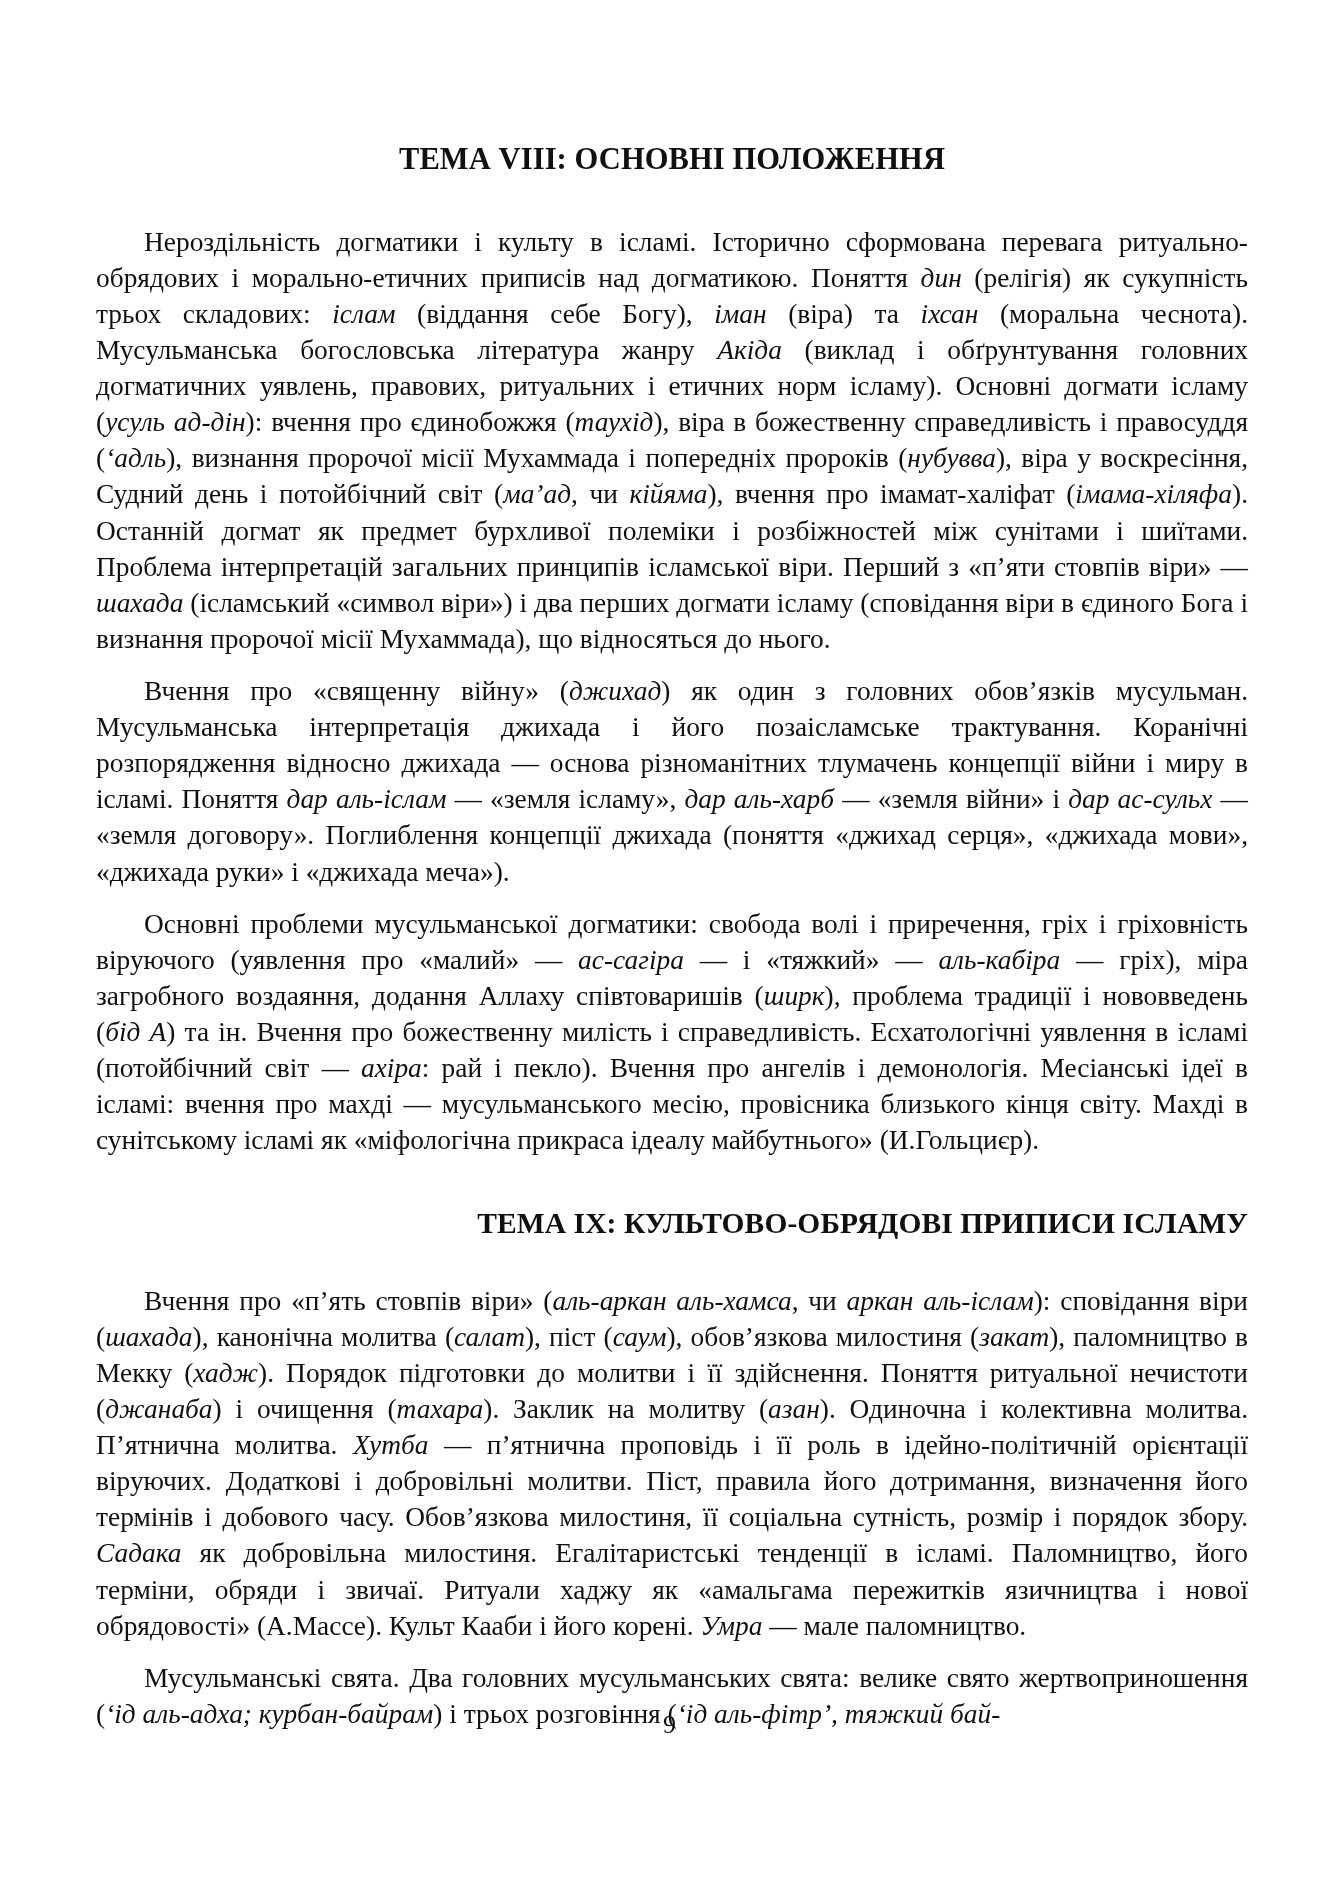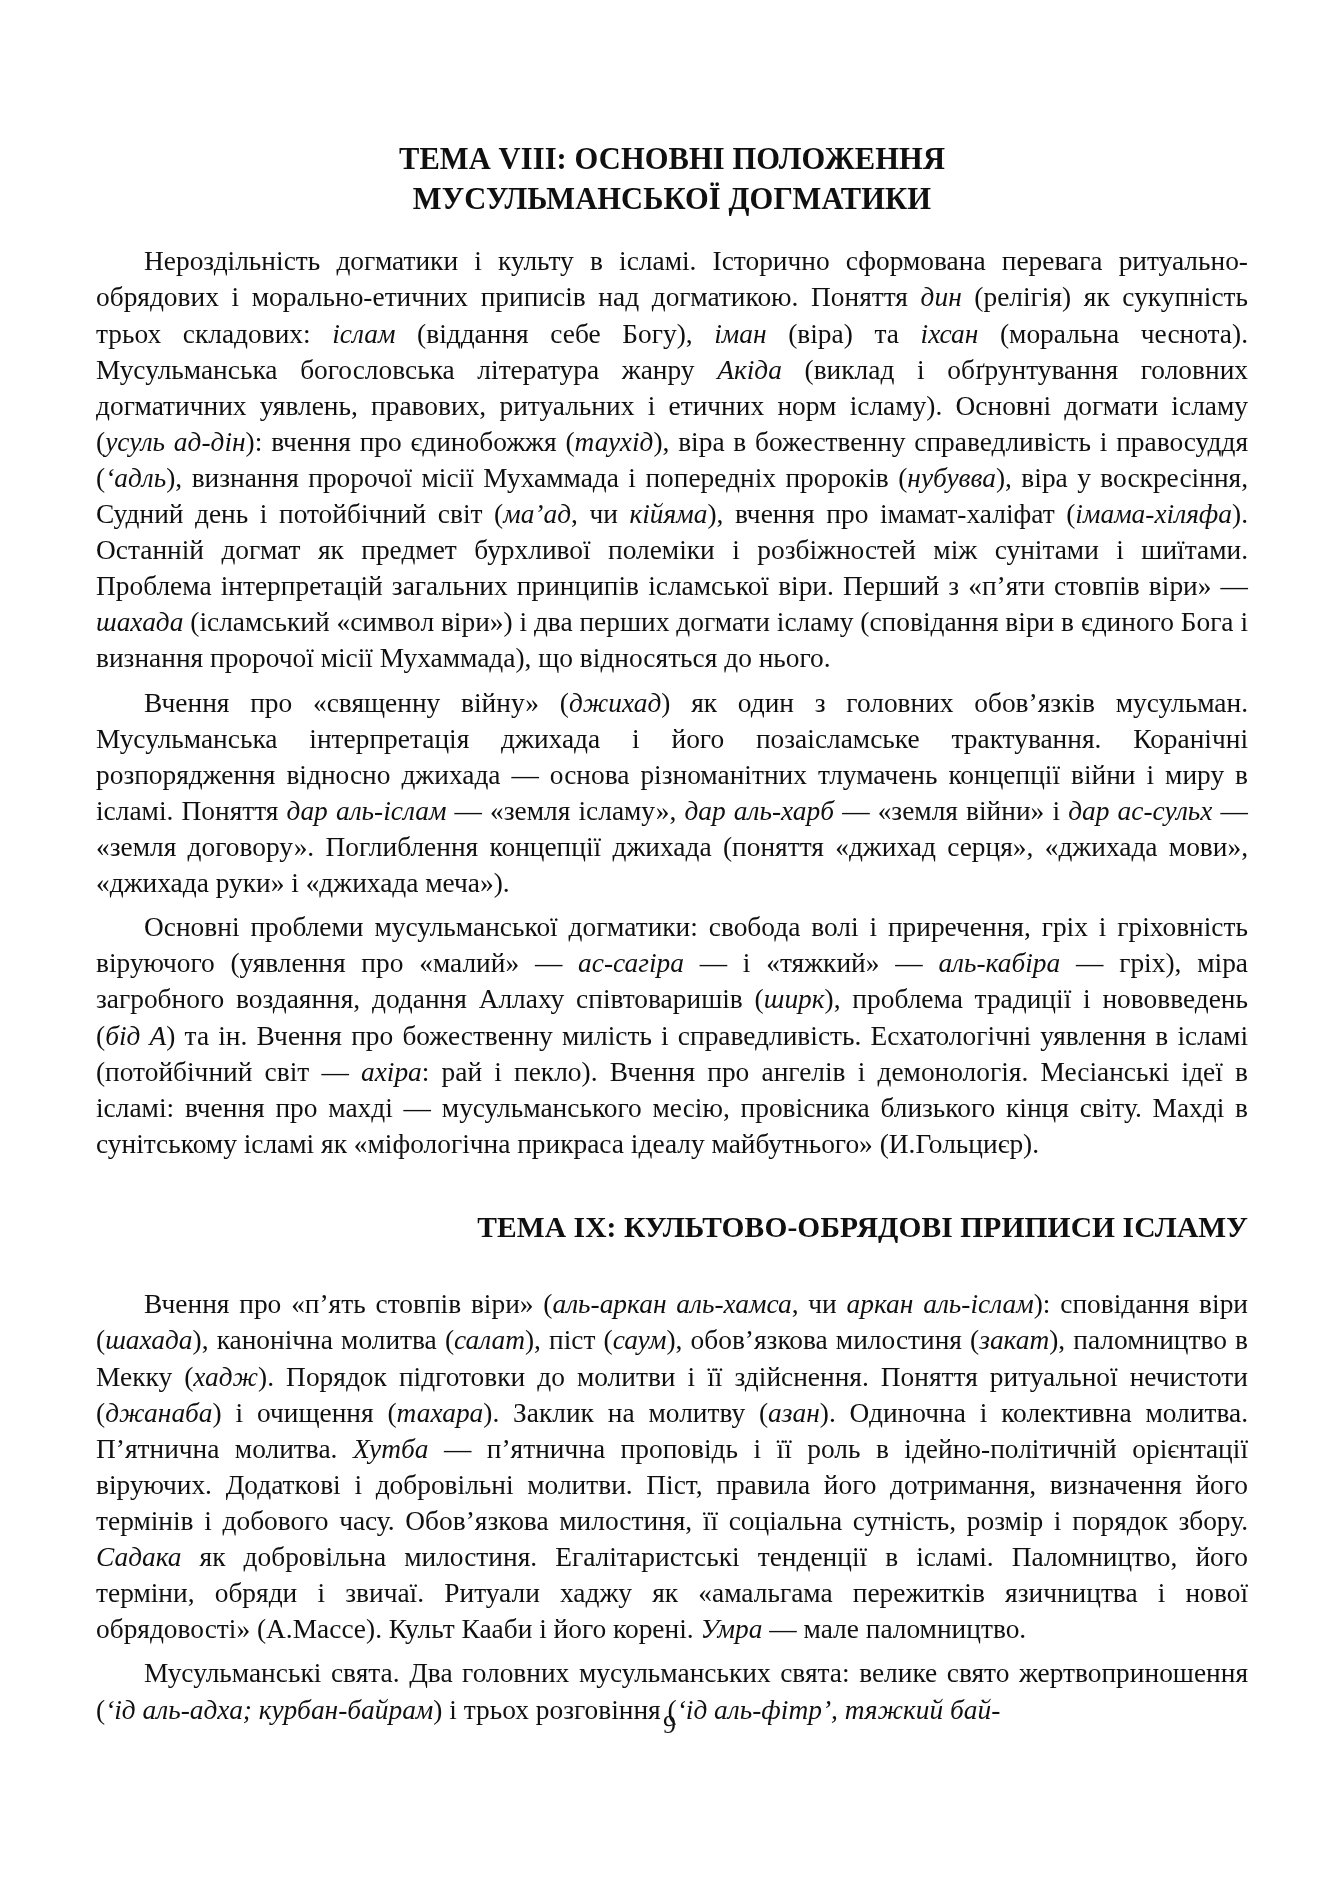--- a/index.html
+++ b/index.html
@@ -54,21 +54,21 @@
     font-size: 27.4px;
     line-height: 1.318;
     text-align: justify;
     text-justify: inter-word;
     margin: 0;
     text-indent: 48px;
     hyphens: manual;
     word-spacing: 0.0px;
   }
   p.body-par.first {
-    margin-top: 24px;
+    margin-top: 44px;
   }
   .gap-before-h2 {
     height: 46px;
   }
   .gap-after-h2 {
     height: 40px;
   }
   i, em {
     font-style: italic;
   }
@@ -76,33 +76,32 @@
     position: absolute;
     left: 0;
     right: 0;
     top: 1712px;
     text-align: center;
     font-size: 26px;
     line-height: 1;
   }
   
   .par-block > p + p {
-    margin-top: 8px;
+    margin-top: 16px;
     font-family: Liberation Serif, serif;
   }
 </style>
 </head>
 <body>
 
 <div class="page">
   <div class="content">
 
     <h1 class="section-title">
       <span class="ln">ТЕМА VIII: ОСНОВНІ ПОЛОЖЕННЯ</span>
-      <span class="ln">МУСУЛЬМАНСЬКОЇ ДОГМАТИКИ</span>
     </h1>
 
     <div class="par-block">
       <p class="body-par first"><span>Нероздільність догматики і культу в ісламі. Історично сформована перевага ритуально-обрядових і морально-етичних приписів над догматикою. Поняття </span><i>дин</i><span> (релігія) як сукупність трьох складових: </span><i>іслам</i><span> (віддання себе Богу), </span><i>іман</i><span> (віра) та </span><i>іхсан</i><span> (моральна чеснота). Мусульманська богословська література жанру </span><i>Акіда</i><span> (виклад і обґрунтування головних догматичних уявлень, правових, ритуальних і етичних норм ісламу). Основні догмати ісламу (</span><i>усуль ад-дін</i><span>): вчення про єдинобожжя (</span><i>таухід</i><span>), віра в божественну справедливість і правосуддя (</span><i>‘адль</i><span>), визнання пророчої місії Мухаммада і попередніх пророків (</span><i>нубувва</i><span>), віра у воскресіння, Судний день і потойбічний світ (</span><i>ма’ад</i><span>, чи </span><i>кійяма</i><span>), вчення про імамат-халіфат (</span><i>імама-хіляфа</i><span>). Останній догмат як предмет бурхливої полеміки і розбіжностей між сунітами і шиїтами. Проблема інтерпретацій загальних принципів ісламської віри. Перший з «п’яти стовпів віри» — </span><i>шахада</i><span> (ісламський «символ віри») і два перших догмати ісламу (сповідання віри в єдиного Бога і визнання пророчої місії Мухаммада), що відносяться до нього.</span></p>
       <p class="body-par"><span>Вчення про «священну війну» (</span><i>джихад</i><span>) як один з головних обов’язків мусульман. Мусульманська інтерпретація джихада і його позаісламське трактування. Коранічні розпорядження відносно джихада — основа різноманітних тлумачень концепції війни і миру в ісламі. Поняття </span><i>дар аль-іслам</i><span> — «земля ісламу», </span><i>дар аль-харб</i><span> — «земля війни» і </span><i>дар ас-сульх</i><span> — «земля договору». Поглиблення концепції джихада (поняття «джихад серця», «джихада мови», «джихада руки» і «джихада меча»).</span></p>
       <p class="body-par"><span>Основні проблеми мусульманської догматики: свобода волі і приречення, гріх і гріховність віруючого (уявлення про «малий» — </span><i>ас-сагіра</i><span> — і «тяжкий» — </span><i>аль-кабіра</i><span> — гріх), міра загробного воздаяння, додання Аллаху співтоваришів (</span><i>ширк</i><span>), проблема традиції і нововведень (</span><i>бід А</i><span>) та ін. Вчення про божественну милість і справедливість. Есхатологічні уявлення в ісламі (потойбічний світ — </span><i>ахіра</i><span>: рай і пекло). Вчення про ангелів і демонологія. Месіанські ідеї в ісламі: вчення про махді — мусульманського месію, провісника близького кінця світу. Махді в сунітському ісламі як «міфологічна прикраса ідеалу майбутнього» (И.Гольциєр).</span></p>
     </div>
 
     <div class="gap-before-h2"></div>
 

